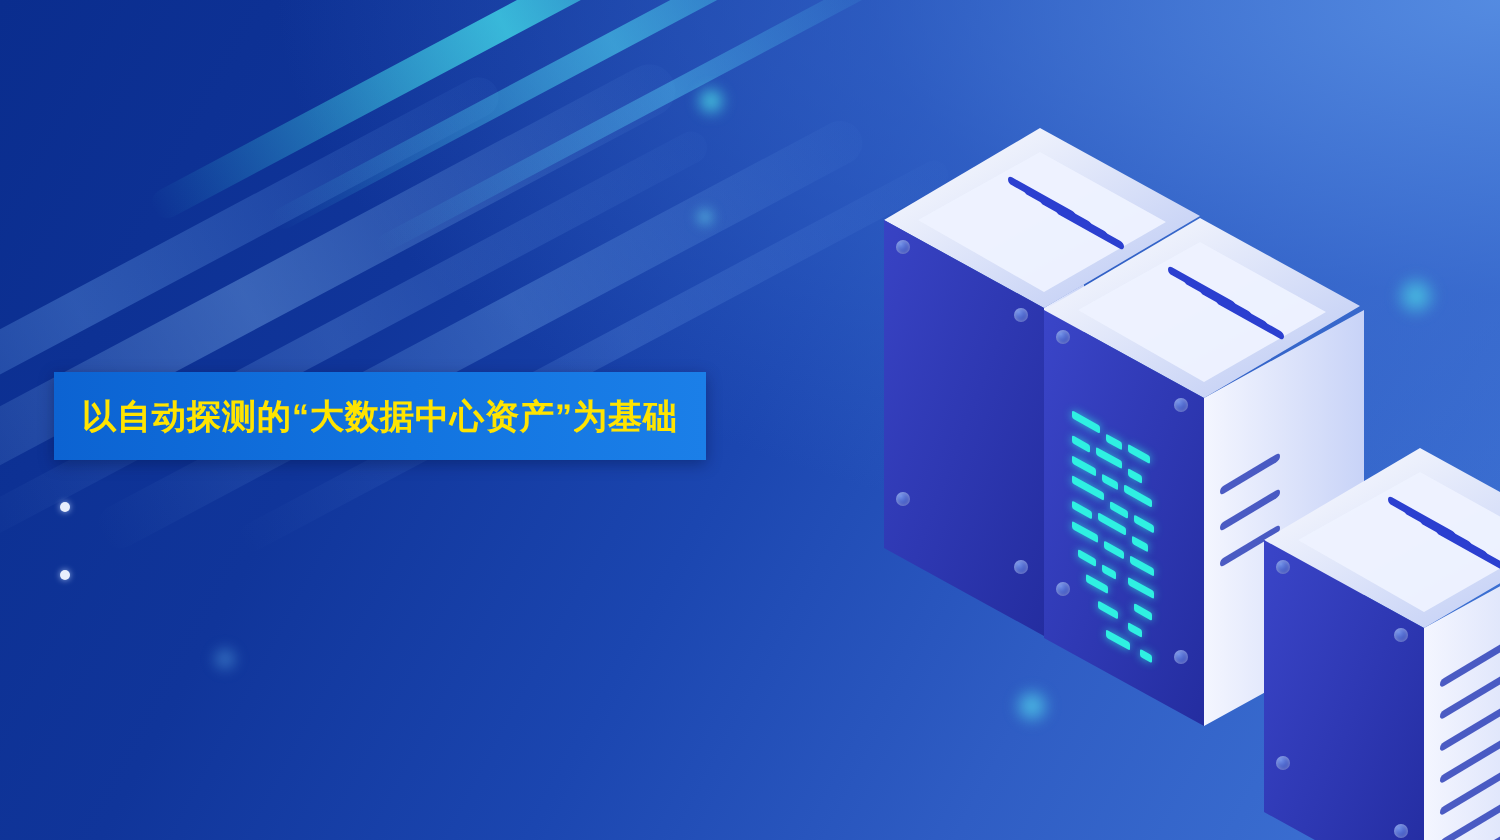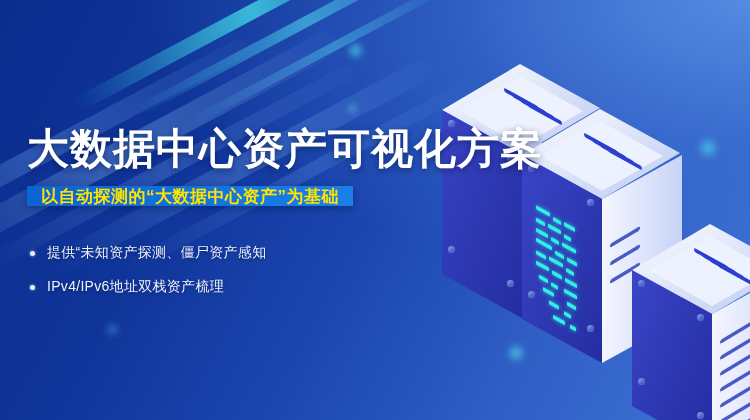--- a/index.html
+++ b/index.html
@@ -25,21 +25,21 @@
   
   #title{
     position:absolute;left:27px;top:124px;
     font-size:42px;line-height:50px;font-weight:bold;color:#ffffff;
     letter-spacing:1px;
     text-shadow:0 2px 6px rgba(4,20,70,0.55);
     white-space:nowrap;
   }
   #subtitle-bar{
     position:absolute;left:27px;top:186px;
-    height:20px;padding:0 14px;
+    height:44px;padding:0 14px;
     display:flex;align-items:center;
     background:linear-gradient(90deg,#0c63d2 0%,#1274e0 55%,#1b7fe8 100%);
     box-shadow:0 2px 7px rgba(3,18,64,0.40);
   }
   #subtitle-bar .txt{
     font-size:17px;font-weight:bold;color:#ffe400;letter-spacing:0.5px;white-space:nowrap;
   }
   #bullets{position:absolute;left:30px;top:240px;width:420px;}
   .bullet-row{display:flex;align-items:center;height:26px;margin-bottom:8px;}
   .dot{width:5px;height:5px;border-radius:50%;background:#e8eefc;margin-right:12px;flex:0 0 auto;
@@ -256,30 +256,27 @@
       <div class="vent" style="left:280px;top:274px;width:54px;transform:skewY(-31deg);"></div>
       <div class="vent" style="left:280px;top:290px;width:54px;transform:skewY(-31deg);"></div>
       <div class="vent" style="left:280px;top:306px;width:54px;transform:skewY(-31deg);"></div>
       <div class="vent" style="left:280px;top:322px;width:54px;transform:skewY(-31deg);"></div>
       <div class="vent" style="left:280px;top:338px;width:54px;transform:skewY(-31deg);"></div>
       <div class="vent" style="left:280px;top:354px;width:54px;transform:skewY(-31deg);"></div>
       <div class="vent" style="left:280px;top:370px;width:54px;transform:skewY(-31deg);"></div>
     </div>
   </div>
 
-  <div id="title">大数据中心资产可视化方案</div>
 
   <div id="subtitle-bar">
     <span class="txt">以自动探测的“大数据中心资产”为基础</span>
   </div>
 
   <div id="bullets">
     <div class="bullet-row">
       <span class="dot"></span>
-      <span class="bullet-txt">提供“未知资产探测、僵尸资产感知</span>
     </div>
     <div class="bullet-row">
       <span class="dot"></span>
-      <span class="bullet-txt">IPv4/IPv6地址双栈资产梳理</span>
     </div>
   </div>
 
 </div>
 
 </body></html>

